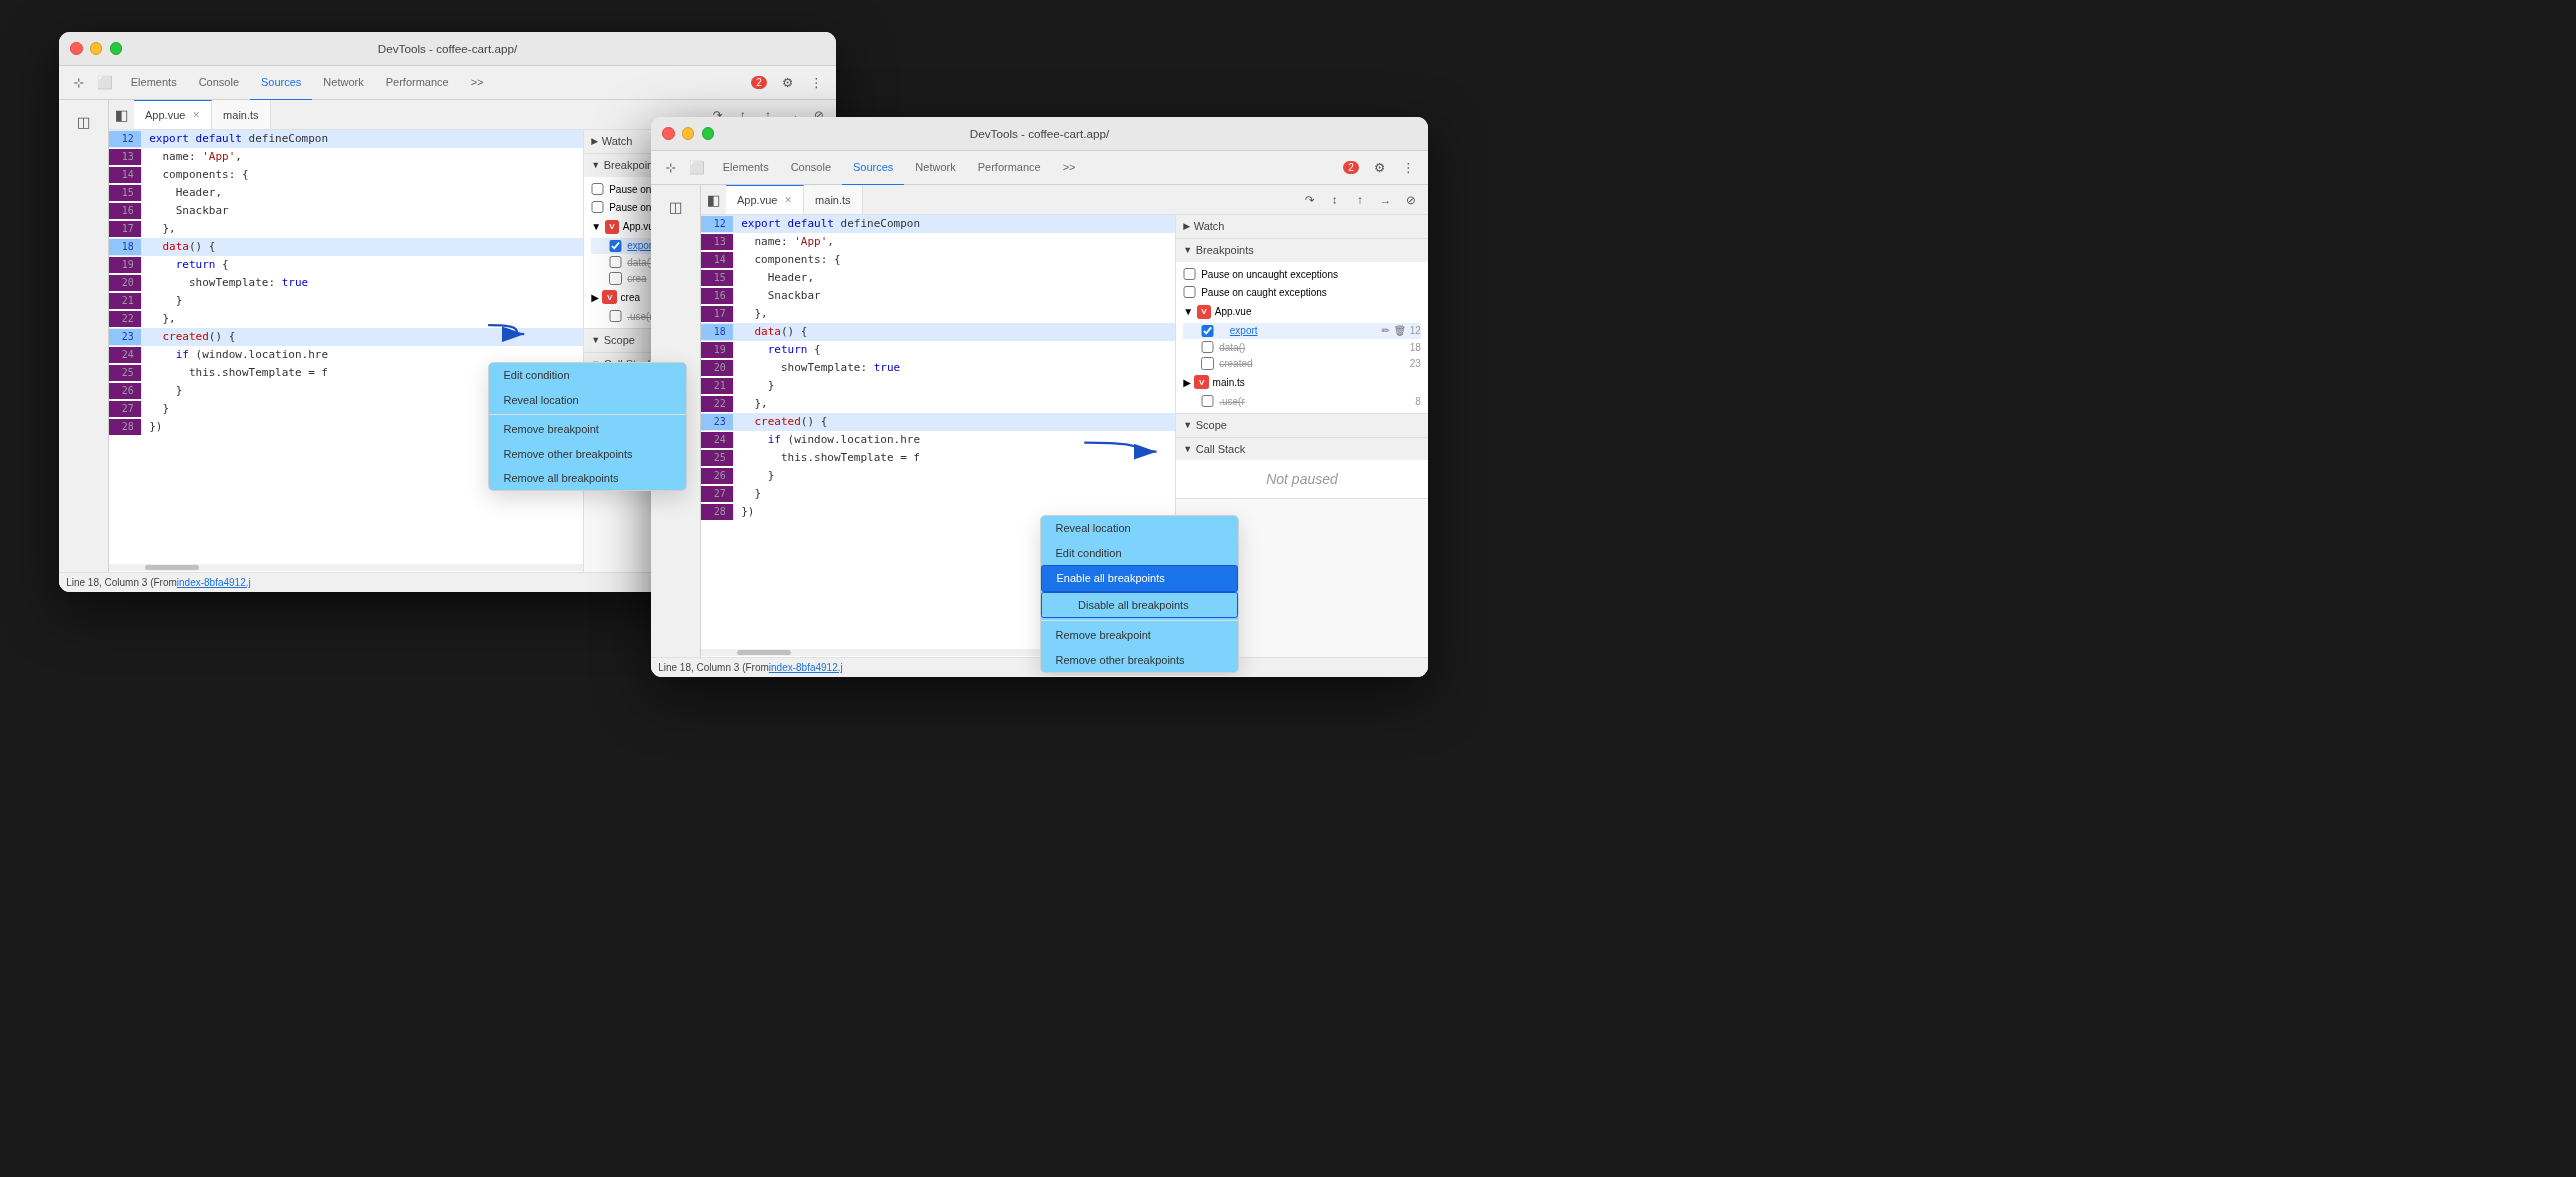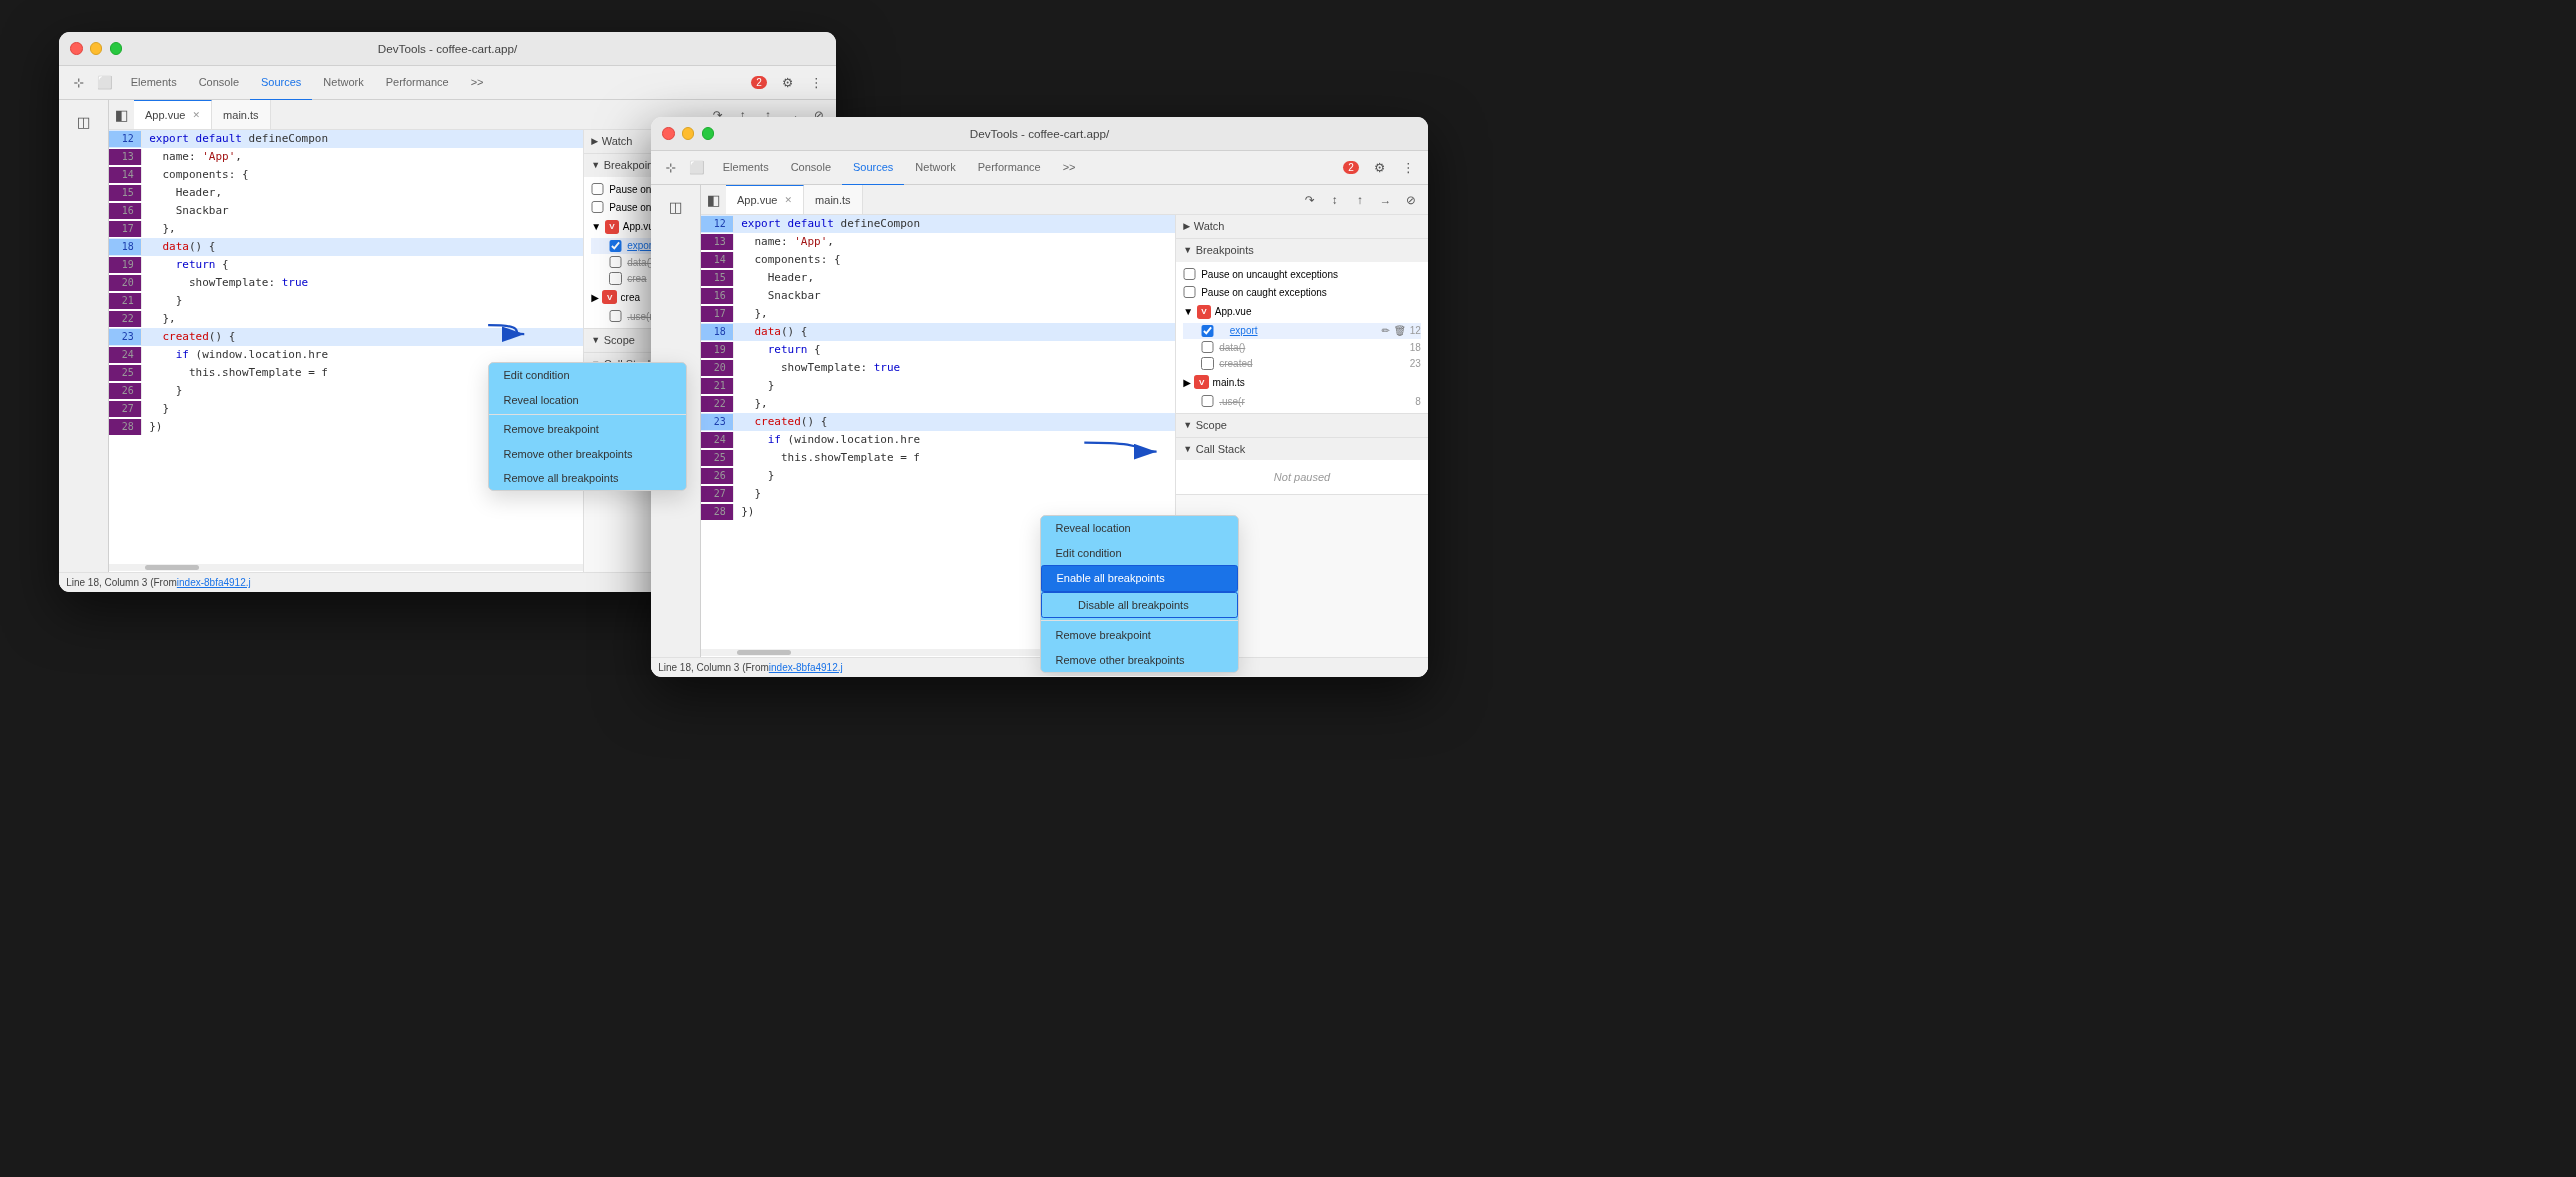--- a/index.html
+++ b/index.html
@@ -433,21 +433,21 @@
 
     
     .arrow-svg {
       position: absolute;
       pointer-events: none;
       z-index: 500;
     }
 
     .not-paused-text {
       color: #999;
-      font-size: 11px;
+      font-size: 14px;
       text-align: center;
       padding: 7.2px;
       font-style: italic;
     }
 
     
     .bp-num {
       color: #999;
       margin-left: auto;
       font-size: 10px;

